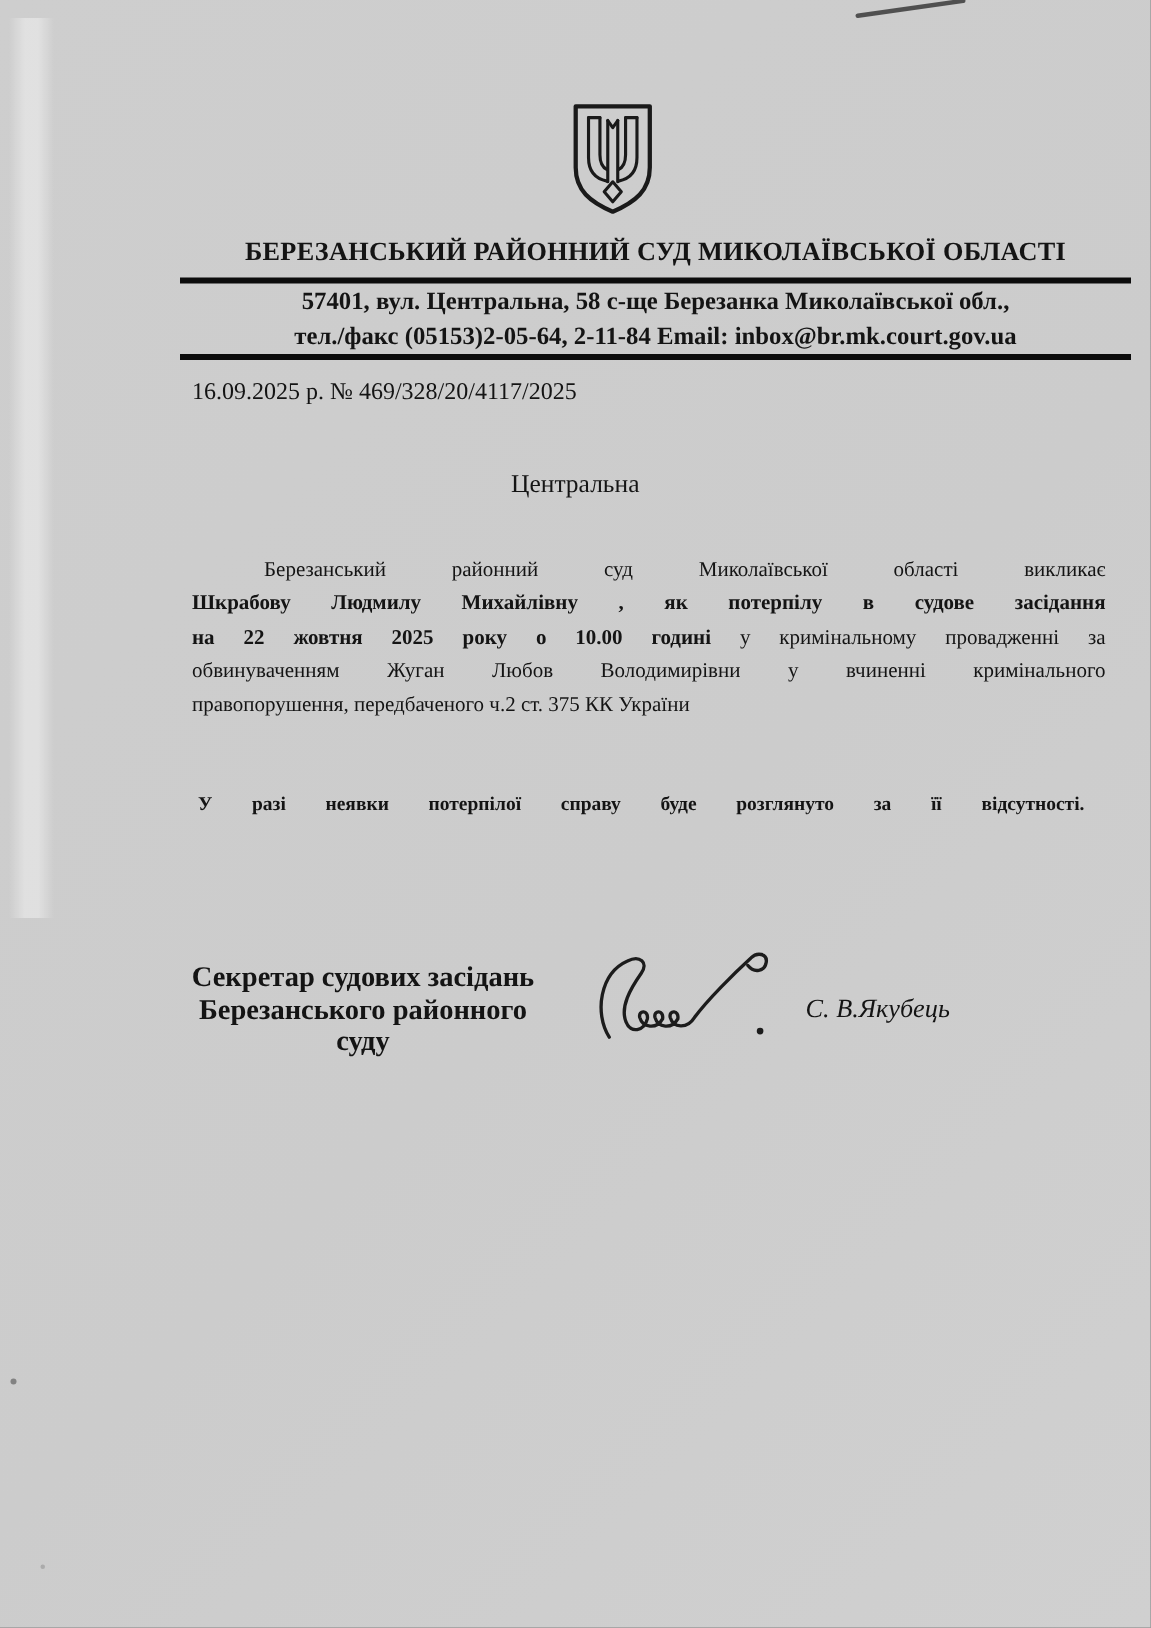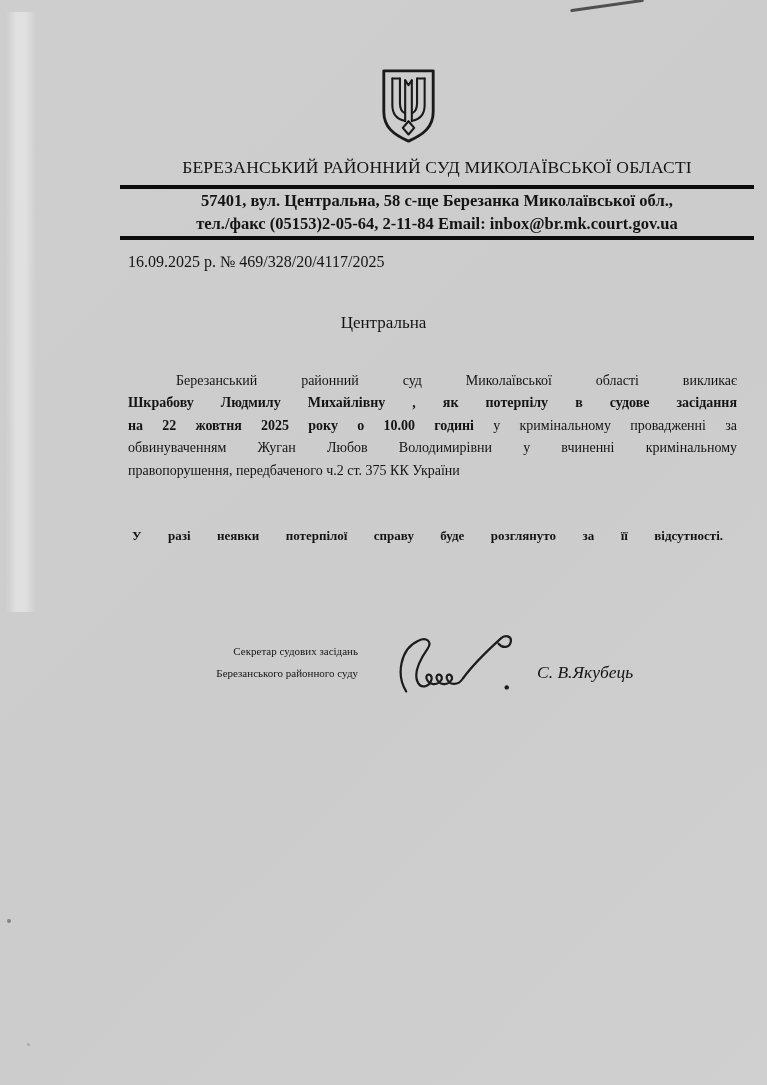--- a/index.html
+++ b/index.html
@@ -14,21 +14,21 @@
     background:linear-gradient(to right,rgba(255,255,255,0) 0%,rgba(255,255,255,.38) 35%,rgba(255,255,255,.38) 65%,rgba(255,255,255,0) 100%);}
   .corner-mark{position:absolute;left:570px;top:4px;width:74px;height:3px;background:#3a3a3a;
     transform:rotate(-8deg);border-radius:2px;opacity:.85;}
   .speck1{position:absolute;left:7px;top:919px;width:4px;height:4px;border-radius:50%;background:#5a5a5a;opacity:.65;}
   .speck2{position:absolute;left:27px;top:1043px;width:3px;height:3px;border-radius:50%;background:#8a8a8a;opacity:.5;}
   
   .emblem{position:absolute;left:379px;top:68px;width:59px;height:76px;}
   .emblem svg{width:100%;height:100%;display:block;}
   
   .court-name{position:absolute;left:118px;top:157px;width:638px;
-    font-size:17.5px;font-weight:normal;text-align:center;letter-spacing:.2px;white-space:nowrap;}
+    font-size:17.5px;font-weight:bold;text-align:center;letter-spacing:.2px;white-space:nowrap;}
   .rule{position:absolute;left:120px;width:634px;height:3.5px;background:#0c0c0c;}
   .rule-1{top:185px;}
   .rule-2{top:236px;}
   .address-block{position:absolute;left:118px;top:190px;width:638px;
     font-size:16.5px;font-weight:bold;text-align:center;line-height:22.5px;white-space:nowrap;}
   
   .ref-line{position:absolute;left:128px;top:253px;font-size:16px;}
   
   .doc-title{position:absolute;left:0;top:313px;width:767px;text-align:center;font-size:17px;}
   
@@ -36,21 +36,21 @@
     font-size:14px;line-height:22.4px;}
   .par-line{width:100%;}
   .par-line.justify{text-align:justify;text-align-last:justify;}
   .par-line.indent{text-indent:48px;}
   .bold{font-weight:bold;}
   
   .notice{position:absolute;left:132px;top:528px;width:591px;
     font-size:13px;font-weight:bold;text-align:justify;text-align-last:justify;}
   
   .sig-role{position:absolute;left:126px;top:641px;width:232px;
-    font-size:11px;text-align:right;line-height:21.5px;}
+    font-size:19px;text-align:center;line-height:21.5px;font-weight:bold;}
   .sig-mark{position:absolute;left:396px;top:628px;width:128px;height:70px;}
   .sig-mark svg{width:100%;height:100%;display:block;}
   .sig-name{position:absolute;left:537px;top:662px;font-size:17.5px;white-space:nowrap;font-style:italic;}
 </style>
 </head>
 <body>
 
 <div class="page">
 
   <div class="edge-strip"></div>
@@ -85,21 +85,21 @@
   <div class="rule rule-2"></div>
 
   <div class="ref-line">16.09.2025 р. № 469/328/20/4117/2025</div>
 
   <div class="doc-title">Центральна</div>
 
   <div class="paragraph">
       <div class="par-line justify indent"><span>Березанський районний суд Миколаївської області викликає</span></div>
       <div class="par-line justify"><span class="bold">Шкрабову Людмилу Михайлівну , як потерпілу в судове засідання</span></div>
       <div class="par-line justify"><span class="bold">на 22 жовтня 2025 року о 10.00 годині</span><span> у кримінальному провадженні за</span></div>
-      <div class="par-line justify"><span>обвинуваченням Жуган Любов Володимирівни у вчиненні кримінальному</span></div>
+      <div class="par-line justify"><span>обвинуваченням Жуган Любов Володимирівни у вчиненні кримінального</span></div>
       <div class="par-line"><span>правопорушення, передбаченого ч.2 ст. 375 КК України</span></div>
     </div>
 
   <div class="notice">У разі неявки потерпілої справу буде розглянуто за її відсутності.</div>
 
   <div class="sig-role">
     <div>Секретар судових засідань</div>
     <div>Березанського районного суду</div>
   </div>
   <div class="sig-mark">

